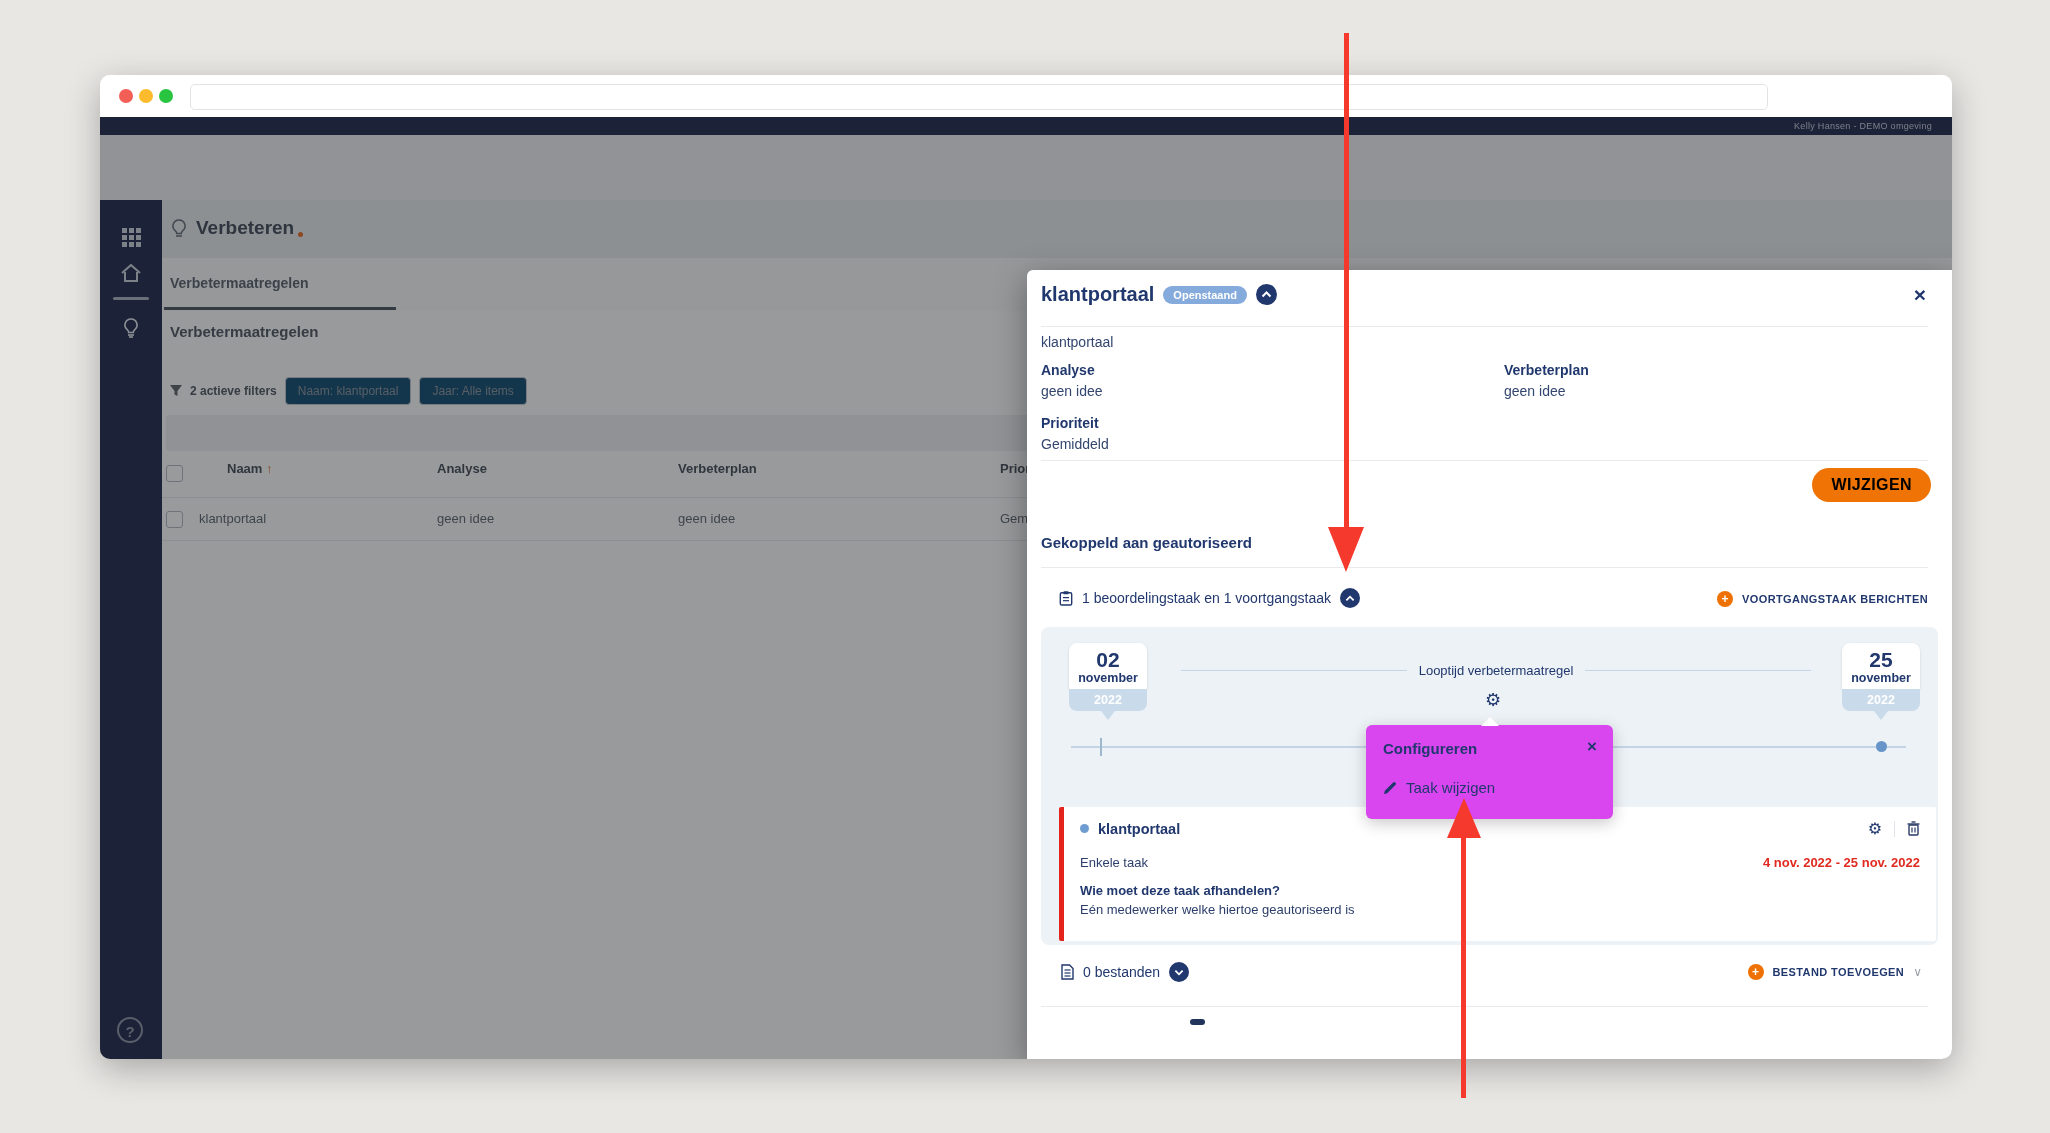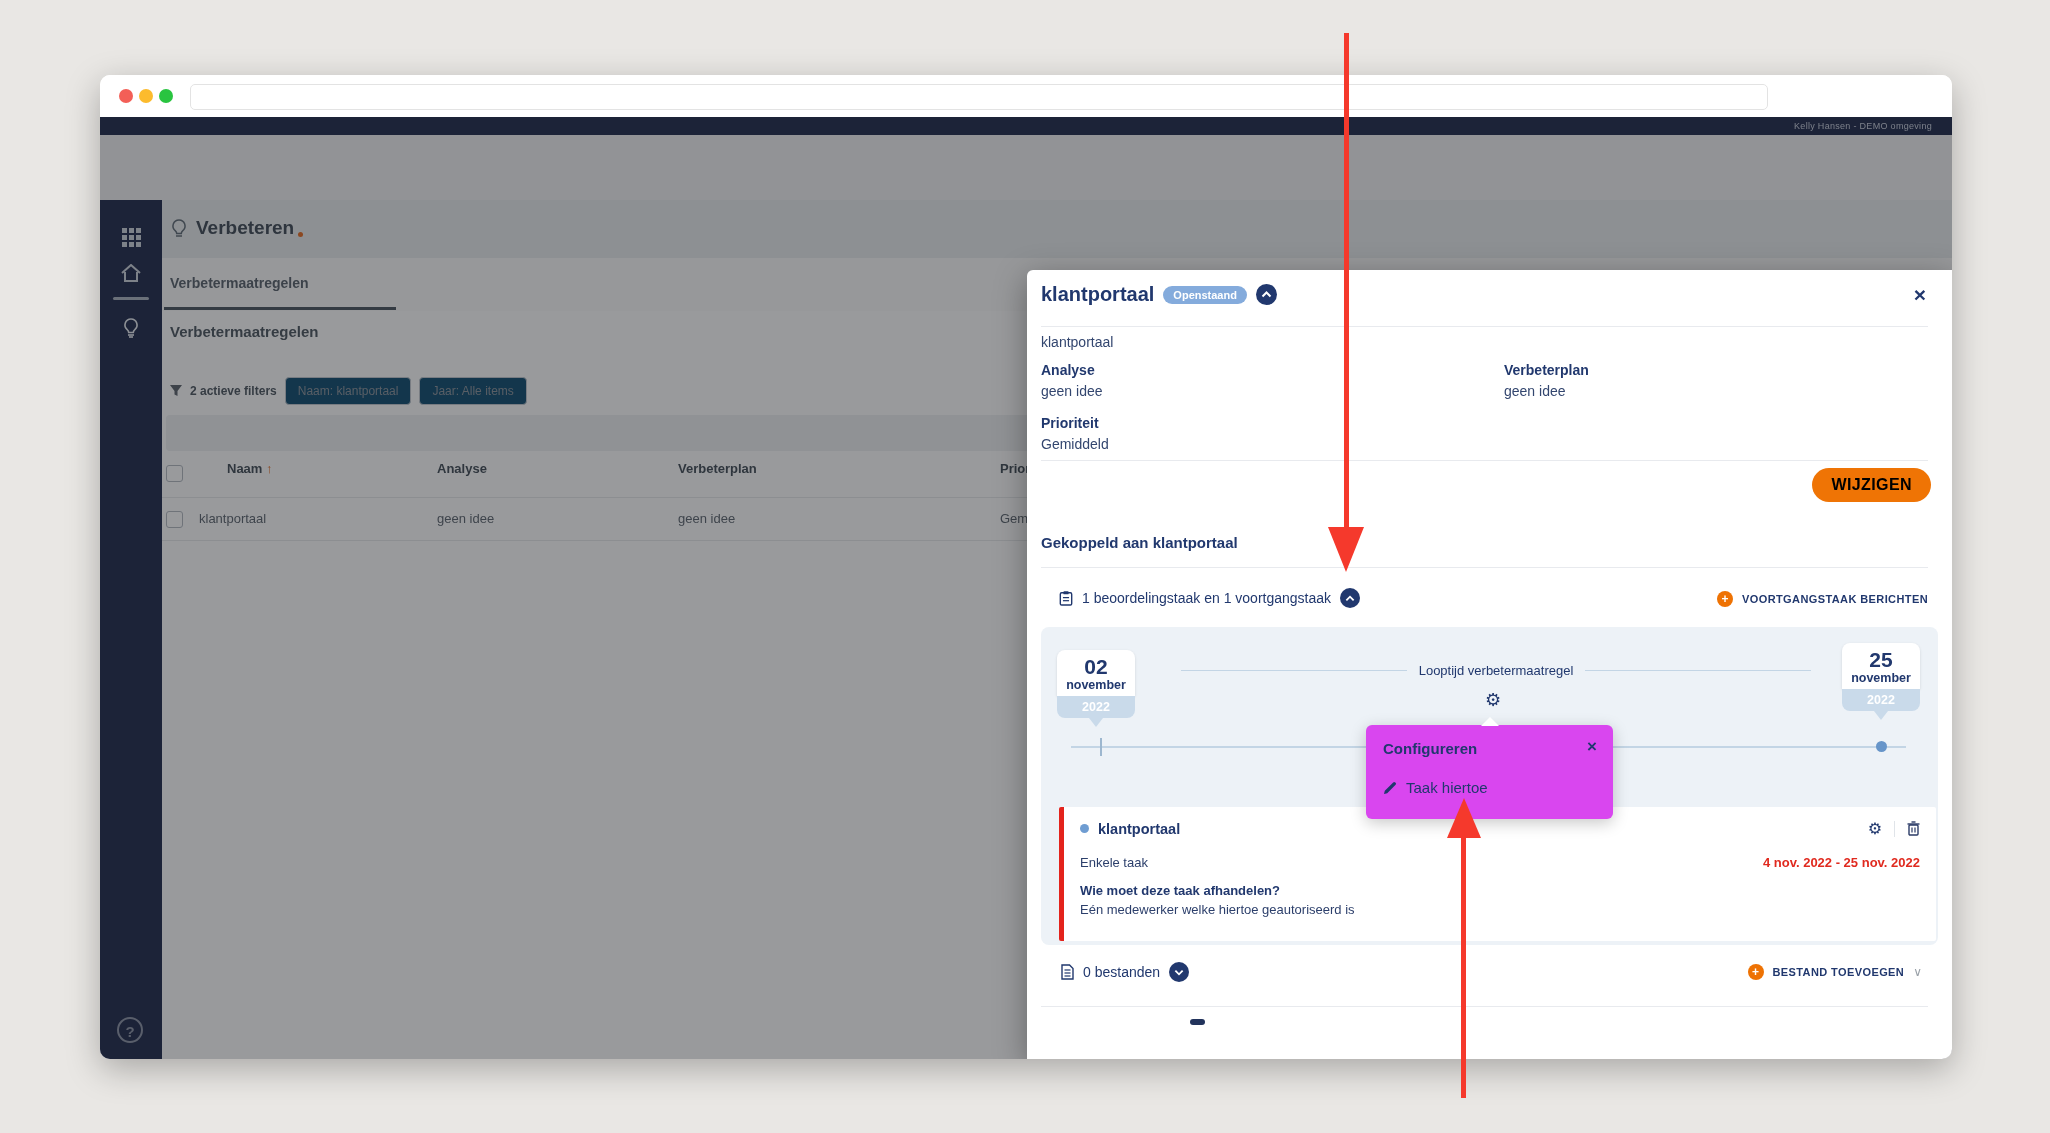--- a/index.html
+++ b/index.html
@@ -334,21 +334,21 @@
       <span class="abs flabel" style="left:14px;top:92px;">Analyse</span>
       <span class="abs fval" style="left:14px;top:113px;">geen idee</span>
       <span class="abs flabel" style="left:477px;top:92px;">Verbeterplan</span>
       <span class="abs fval" style="left:477px;top:113px;">geen idee</span>
       <span class="abs flabel" style="left:14px;top:145px;">Prioriteit</span>
       <span class="abs fval" style="left:14px;top:166px;">Gemiddeld</span>
 
       <div class="mdiv" style="top:190px;"></div>
       <button class="btn-orange">WIJZIGEN</button>
 
-      <span class="abs mh2" style="left:14px;top:264px;">Gekoppeld aan klantportaal</span>
+      <span class="abs mh2" style="left:14px;top:264px;">Gekoppeld aan geautoriseerd</span>
       <div class="mdiv" style="top:297px;"></div>
 
       <div class="rowflex" style="left:32px;top:318px;">
         <span>
           <svg width="14" height="17" viewBox="0 0 16 18">
               <rect x="1.5" y="2.5" width="13" height="14" rx="1.5" fill="none" stroke="#21386e" stroke-width="1.6"></rect>
               <rect x="5" y="0.8" width="6" height="3.4" rx="1" fill="#21386e"></rect>
               <line x1="4.5" y1="8" x2="11.5" y2="8" stroke="#21386e" stroke-width="1.4"></line>
               <line x1="4.5" y1="11.5" x2="11.5" y2="11.5" stroke="#21386e" stroke-width="1.4"></line>
             </svg>
@@ -360,21 +360,21 @@
             </svg>
         </span>
       </div>
       <div class="rowflex" style="right:24px;top:321px;">
         <span class="plusc">+</span>
         <span class="addlab">VOORTGANGSTAAK BERICHTEN</span>
       </div>
 
       <div class="panel">
 
-        <div class="marker" style="left:16px;top:16px;margin-top:7px;">
+        <div class="marker" style="left:28px;top:16px;">
           <div class="mk-top">
             <div class="mk-day">02</div>
             <div class="mk-mon">november</div>
           </div>
           <div class="mk-yr">2022</div>
           <div class="mk-pt"></div>
         </div>
 
         <div class="marker" style="left:801px;top:16px;">
           <div class="mk-top">
@@ -427,21 +427,21 @@
         <div class="popup">
           <span class="pop-pt"></span>
           <span class="pop-title">Configureren</span>
           <span class="pop-close">×</span>
           <span class="pop-item">
             <span>
               <svg width="14" height="14" viewBox="0 0 14 14">
                   <path d="M1 13 L1.8 9.8 L10.2 1.4 A1.4 1.4 0 0 1 12.2 1.4 L12.6 1.8 A1.4 1.4 0 0 1 12.6 3.8 L4.2 12.2 Z" fill="#21386e"></path>
                 </svg>
             </span>
-            <span>Taak hiertoe</span>
+            <span>Taak wijzigen</span>
           </span>
         </div>
       </div>
 
       <div class="rowflex" style="left:34px;top:692px;">
         <span>
           <svg width="13" height="16" viewBox="0 0 13 16">
               <path d="M1 1 H8.5 L12 4.5 V15 H1 Z" fill="none" stroke="#21386e" stroke-width="1.4"></path>
               <line x1="3.5" y1="6" x2="9.5" y2="6" stroke="#21386e" stroke-width="1.2"></line>
               <line x1="3.5" y1="9" x2="9.5" y2="9" stroke="#21386e" stroke-width="1.2"></line>

